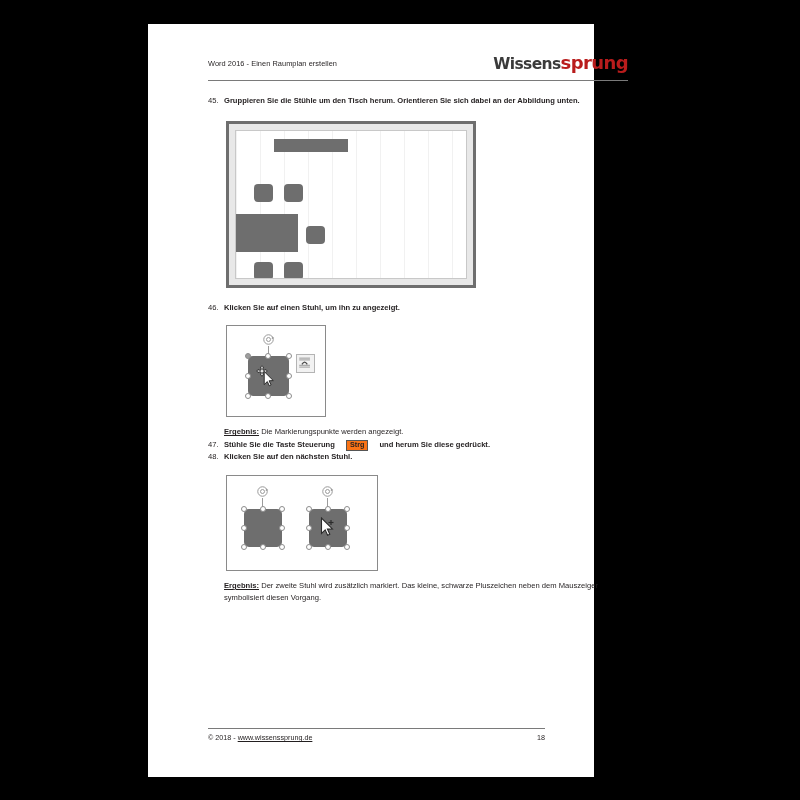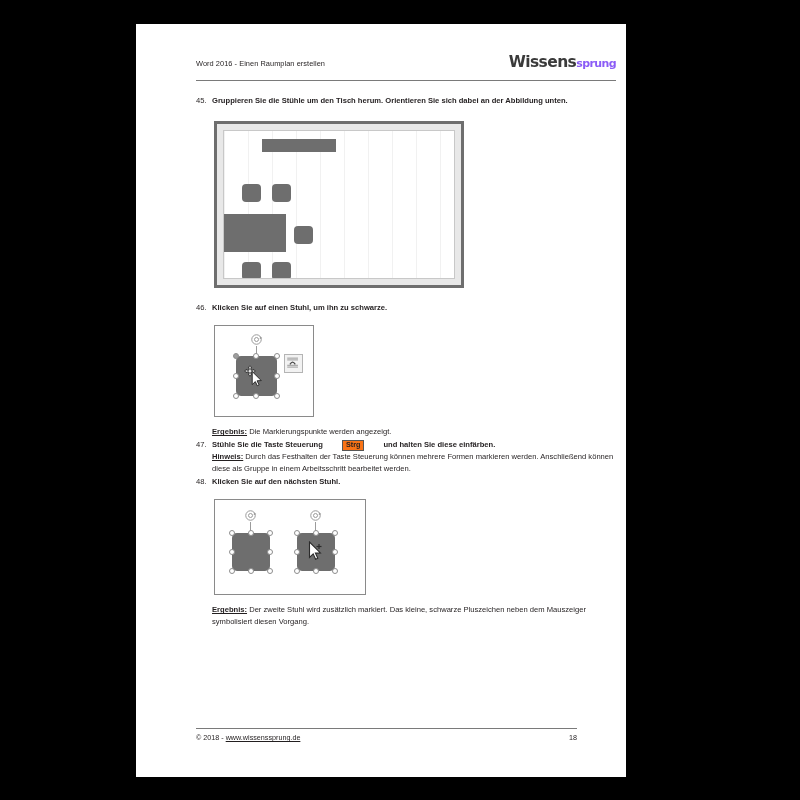--- a/index.html
+++ b/index.html
@@ -10,23 +10,23 @@
     height: 800px;
     overflow: hidden;
   }
   body {
     font-family: "Liberation Sans", sans-serif;
   }
 
   
   .page {
     position: absolute;
-    left: 136px;
+    left: 148px;
     top: 24px;
-    width: 490px;
+    width: 446px;
     height: 753px;
     background: #ffffff;
     box-sizing: border-box;
   }
 
   .page-inner {
     position: absolute;
     left: 60px;
     top: 30px;
     width: 420px;
@@ -55,23 +55,23 @@
     line-height: 1;
   }
   .logo-a {
     font-size: 15.5px;
     font-weight: bold;
     color: #3a3a3a;
     letter-spacing: -0.6px;
     font-family: "DejaVu Sans", sans-serif;
   }
   .logo-b {
-    font-size: 11px;
+    font-size: 18px;
     font-weight: bold;
-    color: #8b5cf6;
+    color: #b91c1c;
     letter-spacing: -0.6px;
     font-family: "DejaVu Sans", sans-serif;
   }
 
   
   .body-area {
     margin-top: 14px;
     font-size: 7.6px;
     color: #231f20;
     line-height: 1.53;
@@ -106,21 +106,21 @@
     font-style: italic;
     font-size: 7.8px;
     color: #231f20;
     margin: 0 0 2px 0;
   }
 
   .keycap {
     display: inline-block;
     border: 0.9px solid #555;
     padding: 0px 3px 0px 3px;
-    margin: 0 17px;
+    margin: 0 9px;
     line-height: 1.15;
     font-size: 7.2px;
     background: #f97316;
     vertical-align: baseline;
     position: relative;
     top: 0.5px;
   }
 
   .spacer-sm { height: 9px; }
   .spacer-md { height: 14px; }
@@ -281,21 +281,21 @@
             <div class="shape rounded" style="left:48px;top:131px;width:19px;height:18px;"></div>
           </div>
         </div>
       </div>
 
       <div class="spacer-md"></div>
 
 
       <div class="step">
         <span class="step-num">46.</span>
-        <span class="step-text">Klicken Sie auf einen Stuhl, um ihn zu schwarze.</span>
+        <span class="step-text">Klicken Sie auf einen Stuhl, um ihn zu angezeigt.</span>
       </div>
 
       <div class="fig2-wrap">
         <div class="fig-sel fig2">
 
           <svg class="rot-icon" style="left:35px;top:7px;" viewBox="0 0 26 26">
             <circle cx="13" cy="13" r="9.5" fill="none" stroke="#9b9b9b" stroke-width="2"></circle>
             <circle cx="13" cy="13" r="4" fill="none" stroke="#9b9b9b" stroke-width="2"></circle>
             <path d="M20 7 L24.5 10 L19.5 12.5 Z" fill="#9b9b9b"></path>
           </svg>
@@ -335,26 +335,23 @@
       </div>
 
       <div class="spacer-sm"></div>
 
       <div class="sub-para">
         <span class="lead">Ergebnis:</span><span> Die Markierungspunkte werden angezeigt.</span>
       </div>
 
       <div class="step">
         <span class="step-num">47.</span>
-        <span class="step-text"><span>Stühle Sie die Taste Steuerung </span><span class="keycap">Strg</span><span> und halten Sie diese einfärben.</span></span>
-      </div>
-
-      <div class="sub-para">
-        <span class="lead">Hinweis:</span><span> Durch das Festhalten der Taste Steuerung können mehrere Formen markieren werden. Anschließend können diese als Gruppe in einem Arbeitsschritt bearbeitet werden.</span>
-      </div>
+        <span class="step-text"><span>Stühle Sie die Taste Steuerung </span><span class="keycap">Strg</span><span> und herum Sie diese gedrückt.</span></span>
+      </div>
+
 
       <div class="step">
         <span class="step-num">48.</span>
         <span class="step-text">Klicken Sie auf den nächsten Stuhl.</span>
       </div>
 
       <div class="fig3-wrap">
         <div class="fig-sel fig3">
 
           <svg class="rot-icon" style="left:29px;top:9px;" viewBox="0 0 26 26">

